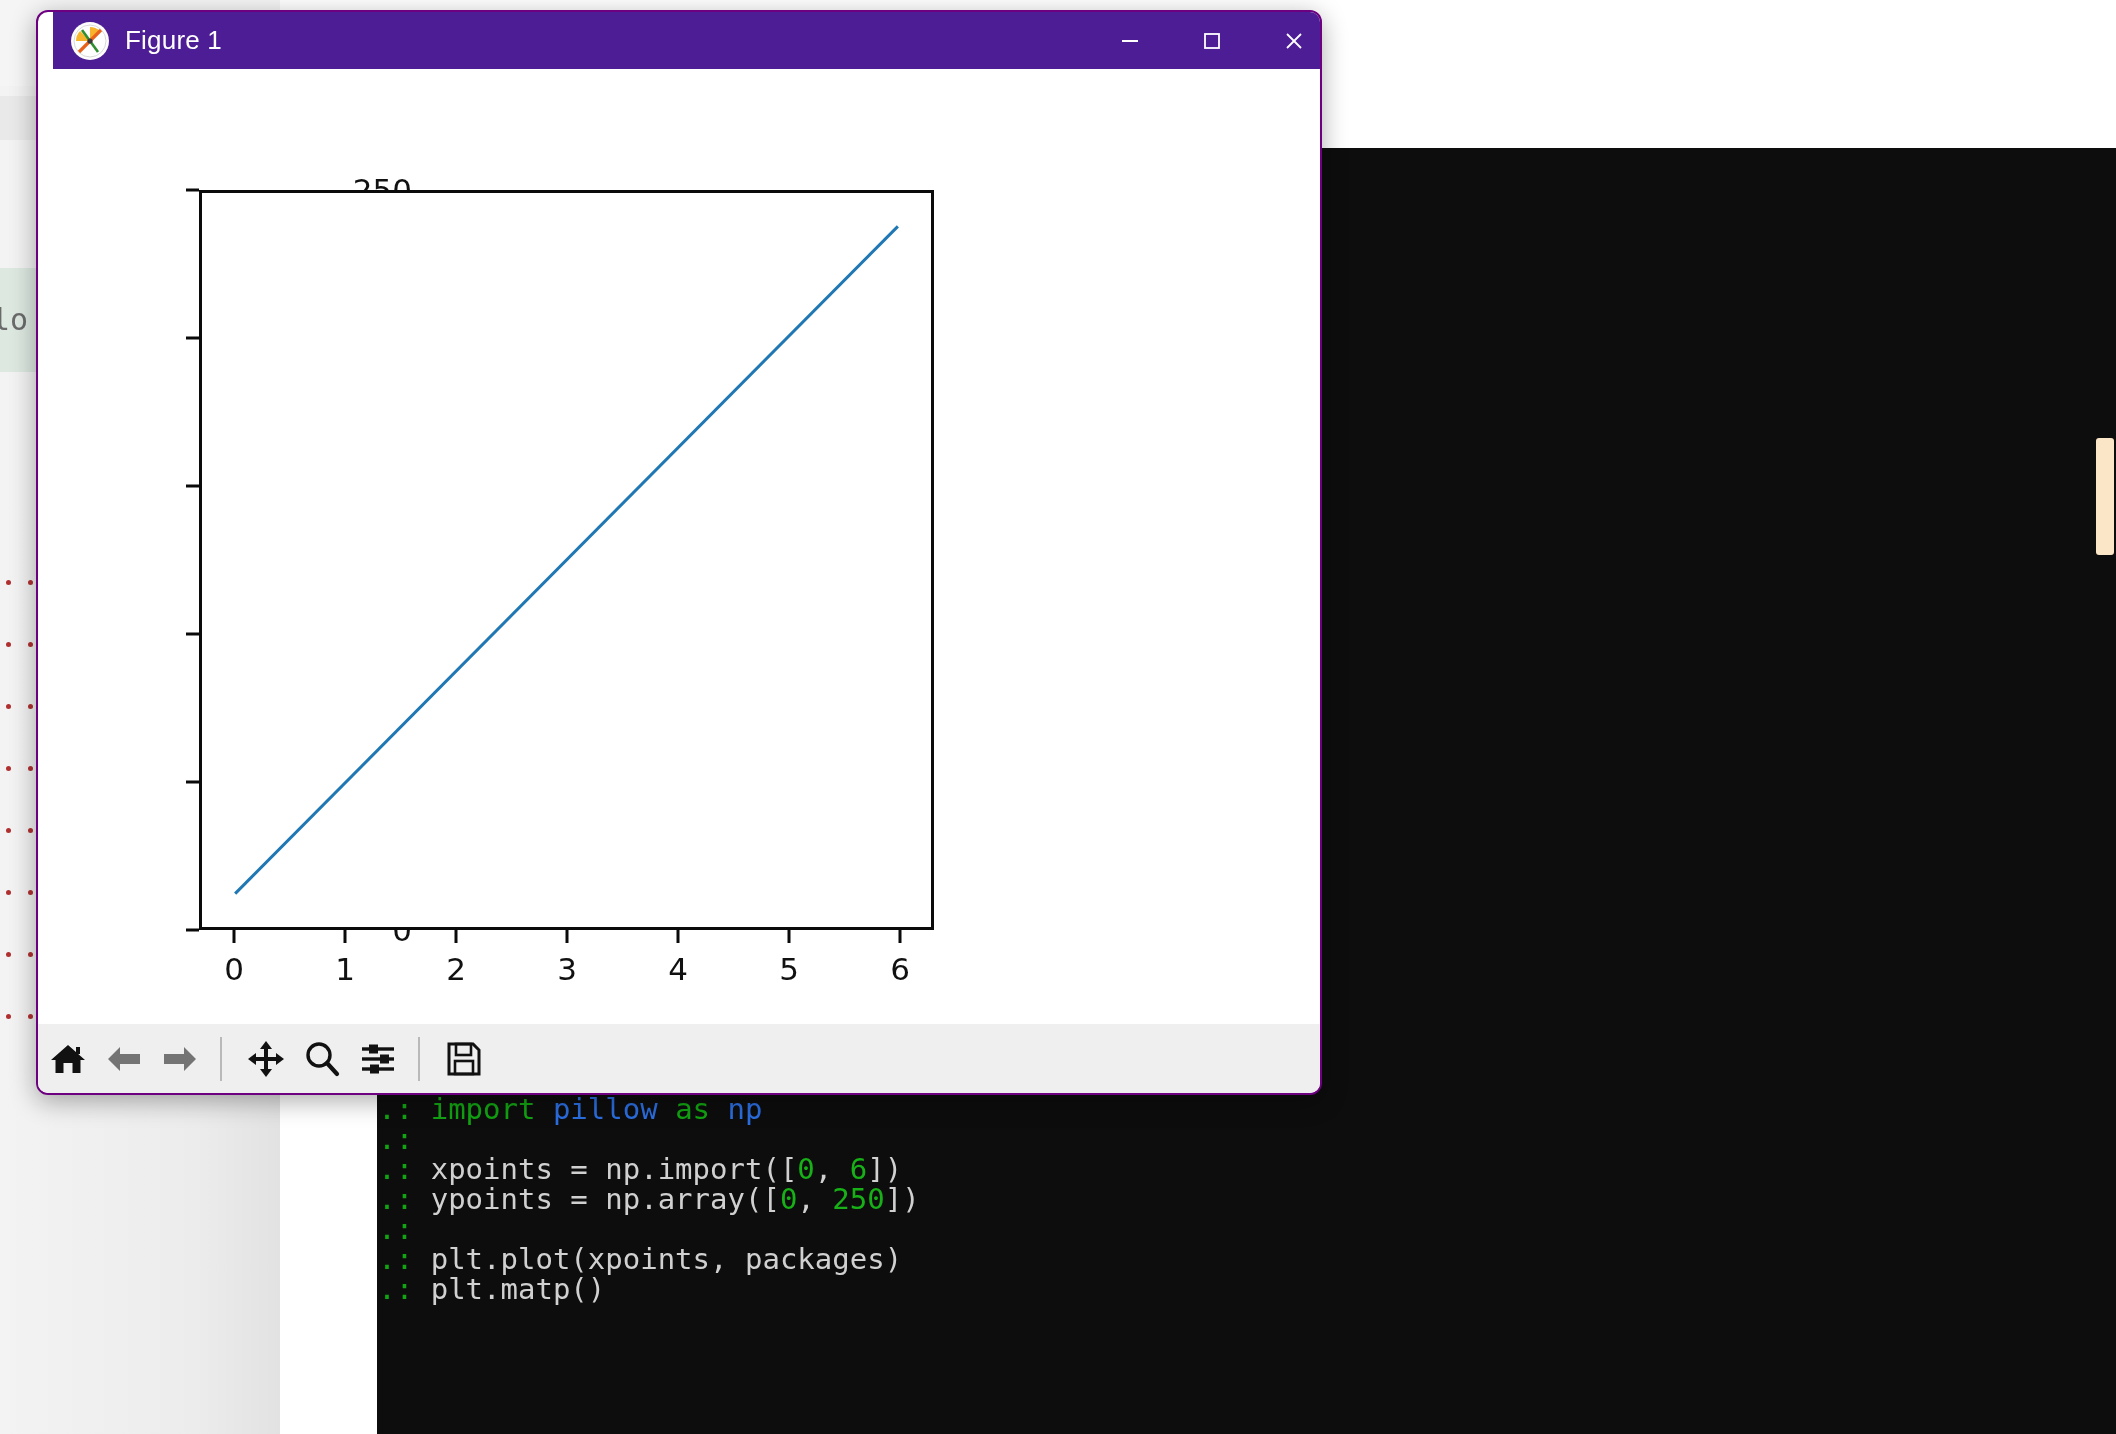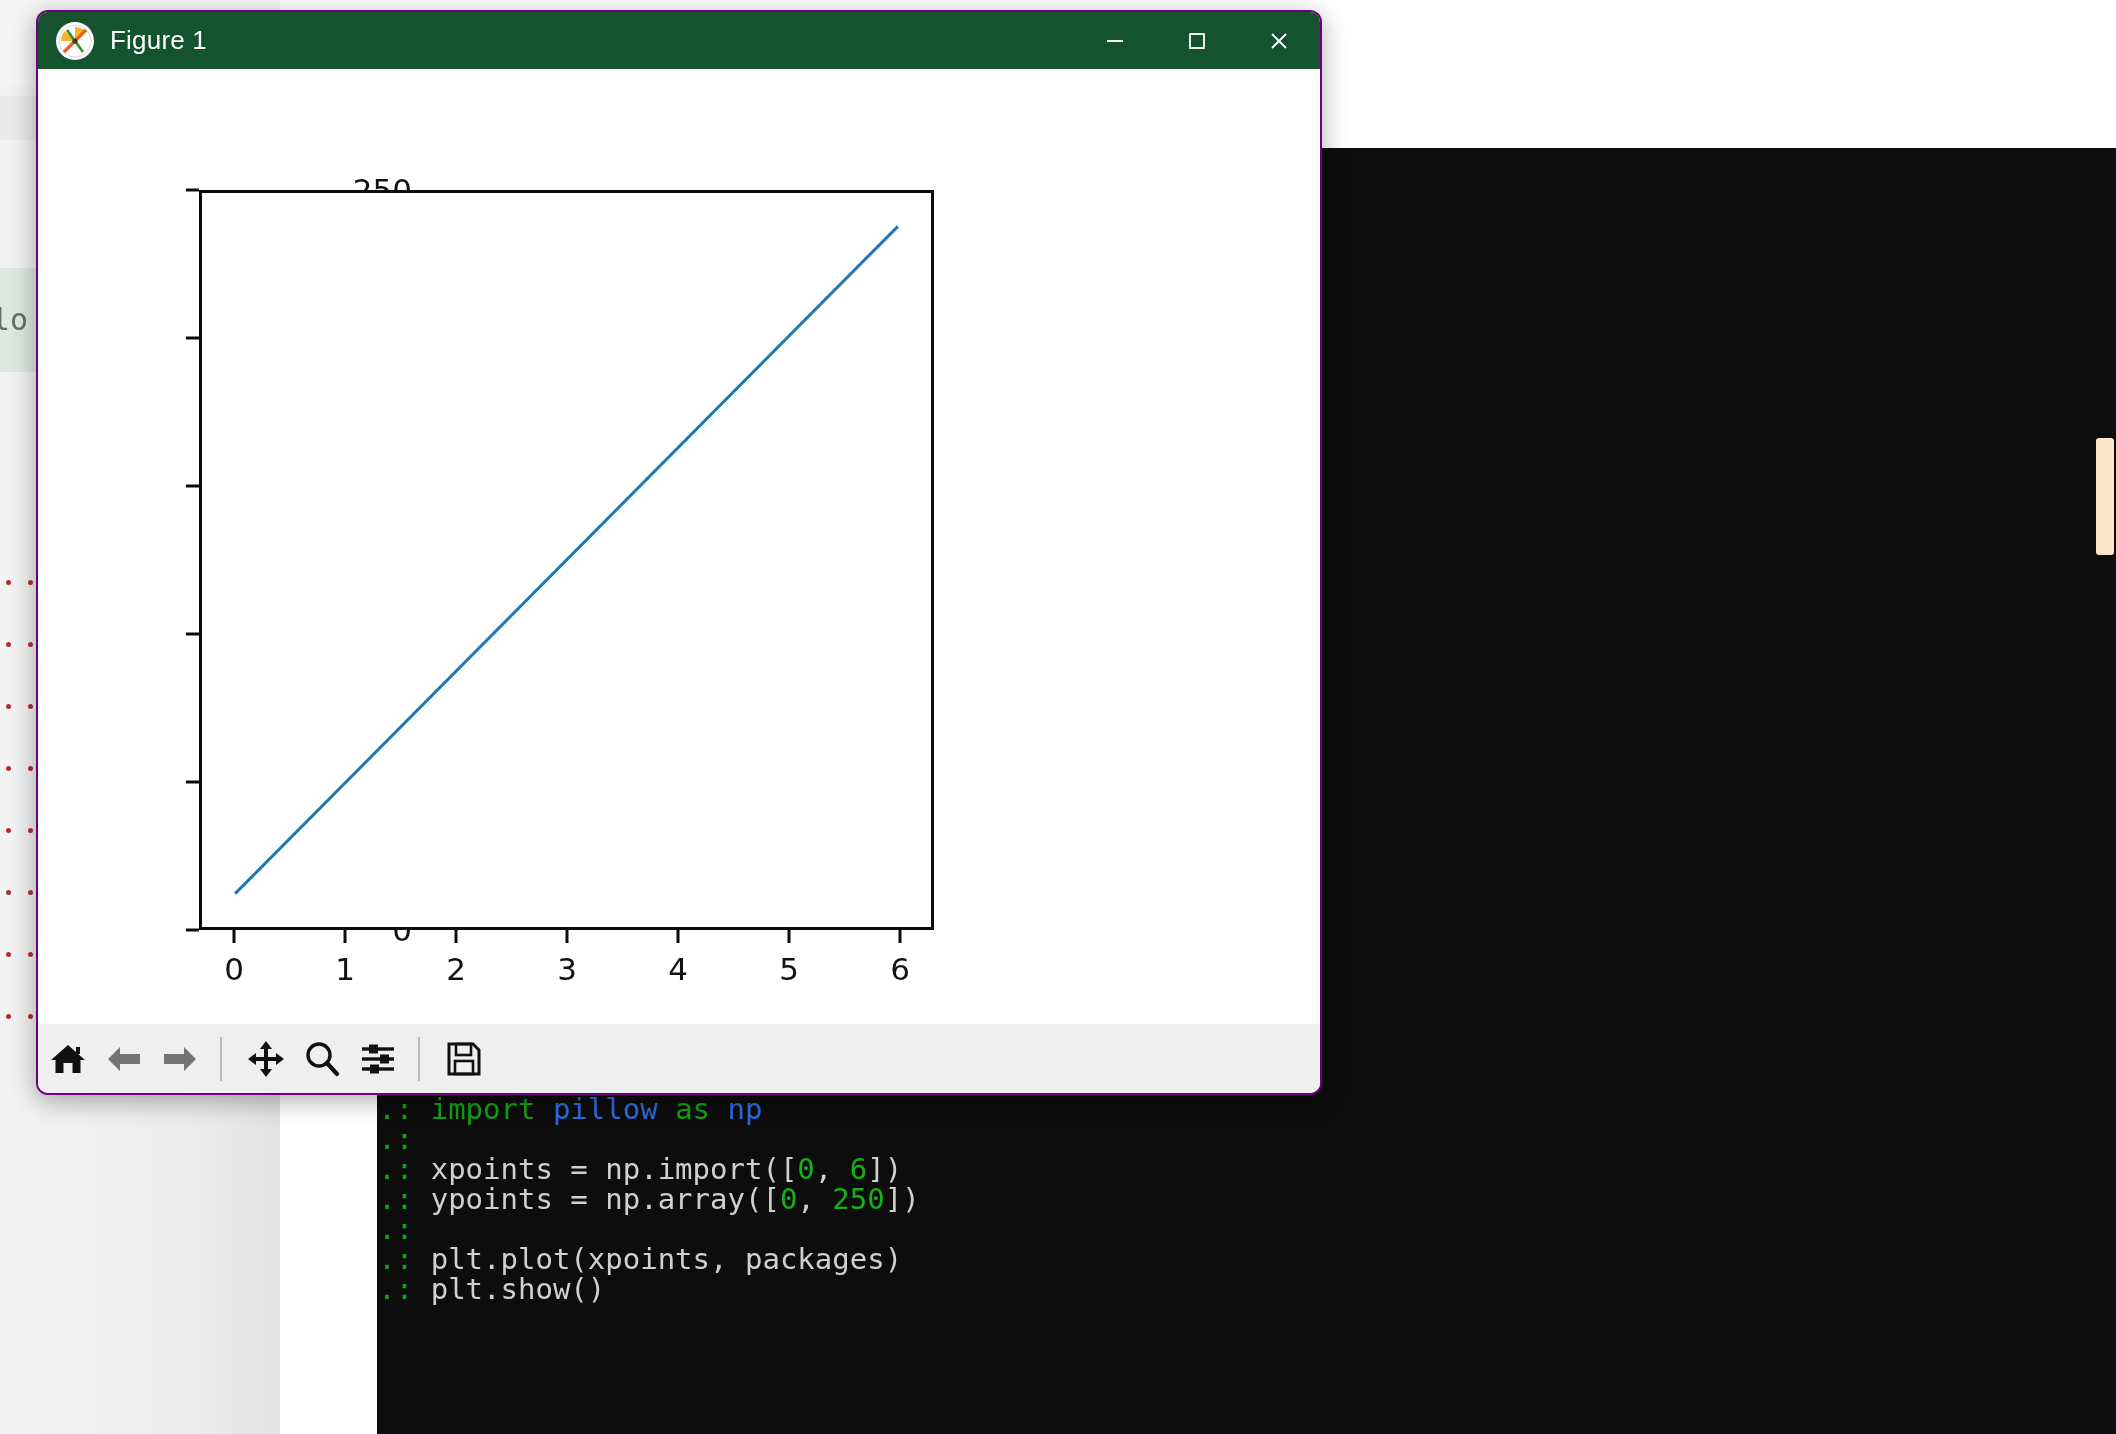--- a/index.html
+++ b/index.html
@@ -67,22 +67,22 @@
   
   #figure-window{
     position:absolute;left:36px;top:10px;width:1282px;height:1081px;
     border-radius:12px;
     box-shadow:0 6px 26px rgba(0,0,0,.33);
     overflow:hidden;
     background:#ffffff;
     border:2px solid #6d0080;
   }
   #title-bar{
-    position:absolute;left:0;top:0;width:100%;height:57px;
-    background:#14532d;
+    position:absolute;left:15px;top:0;width:100%;height:57px;
+    background:#4c1d95;
     display:flex;align-items:center;justify-content:flex-end;
   }
   #title-icon{
     width:38px;height:38px;margin-left:18px;border-radius:50%;
     background:#fdfdfd;position:relative;flex:0 0 auto;
     display:flex;align-items:center;justify-content:center;
   }
   #title-text{
     color:#ffffff;font-size:26px;margin-left:16px;
     font-family:"Liberation Sans",sans-serif;letter-spacing:.2px;
@@ -215,21 +215,21 @@
   <div class="term-line" style="top:972px;left:-86px;"><span class="t-green">   ...:</span></div>
 
   <div class="term-line" style="top:1002px;left:-86px;"><span class="t-green">   ...: </span><span class="t-grey">xpoints = np.import([</span><span class="t-numgreen">0</span><span class="t-grey">, </span><span class="t-numgreen">6</span><span class="t-grey">])</span></div>
 
   <div class="term-line" style="top:1032px;left:-86px;"><span class="t-green">   ...: </span><span class="t-grey">ypoints = np.array([</span><span class="t-numgreen">0</span><span class="t-grey">, </span><span class="t-numgreen">250</span><span class="t-grey">])</span></div>
 
   <div class="term-line" style="top:1062px;left:-86px;"><span class="t-green">   ...:</span></div>
 
   <div class="term-line" style="top:1092px;left:-86px;"><span class="t-green">   ...: </span><span class="t-grey">plt.plot(xpoints, packages)</span></div>
 
-  <div class="term-line" style="top:1122px;left:-86px;"><span class="t-green">   ...: </span><span class="t-grey">plt.show()</span></div>
+  <div class="term-line" style="top:1122px;left:-86px;"><span class="t-green">   ...: </span><span class="t-grey">plt.matp()</span></div>
 
   <div id="term-scrollbar">
     <div id="term-thumb"></div>
   </div>
 </div>
 
 <div id="figure-window">
 
   <div id="title-bar">
     <div id="title-icon">

